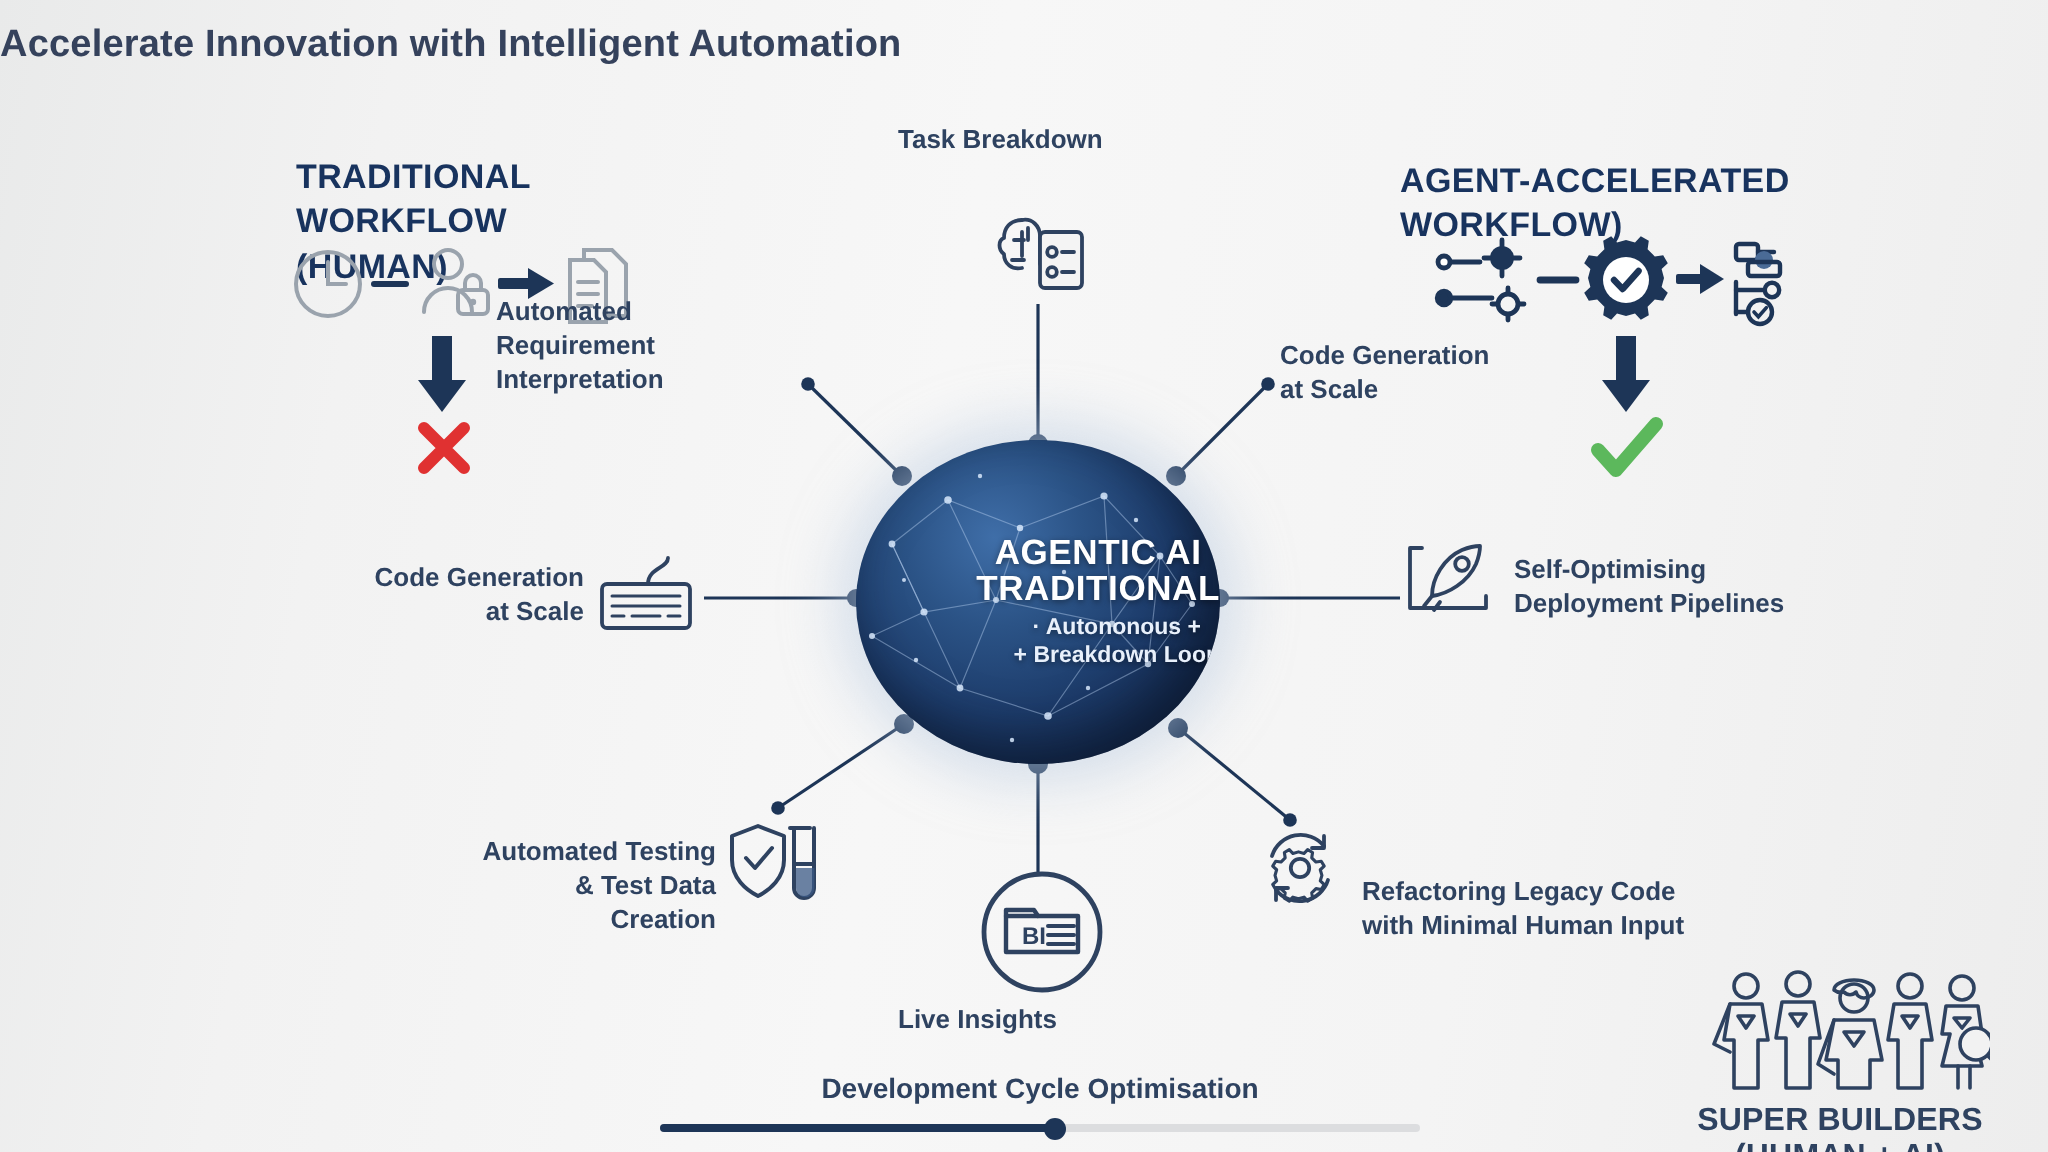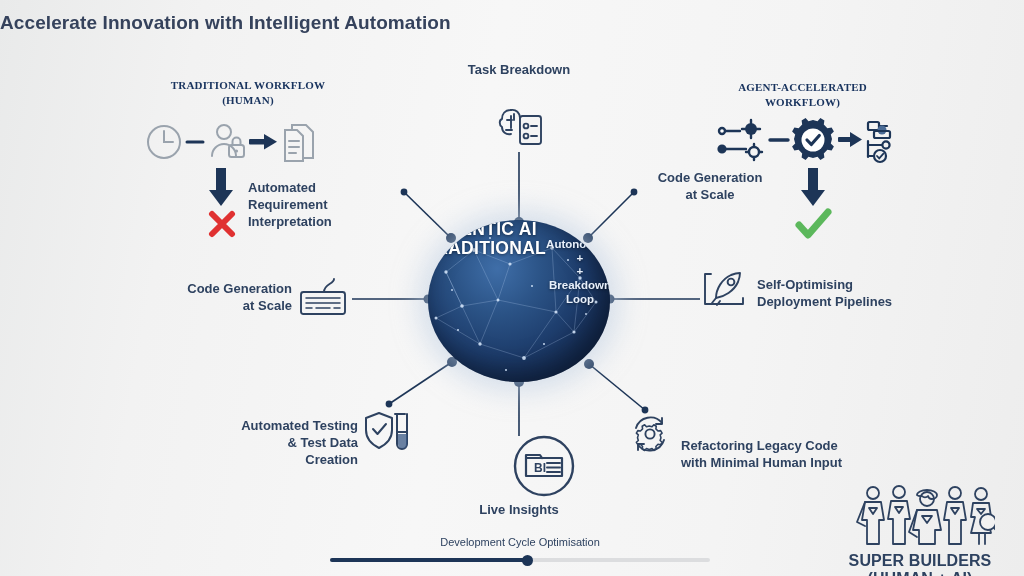--- a/index.html
+++ b/index.html
@@ -21,50 +21,49 @@
     left: 0; right: 0; top: 12px;
     text-align: left;
     font-size: 19px;
     font-weight: 700;
     color: #35425c;
     letter-spacing: .1px;
   }
 
   
   .sec-head {
-    text-align: center;
-    font-size: 11px;
+    text-align: left;
+    font-size: 17px;
     font-weight: 700;
     color: #18335e;
     line-height: 1.32;
     letter-spacing: .2px;
-    font-family: Liberation Serif, serif;
   }
 
   
   .label {
     font-size: 13px;
     font-weight: 700;
     color: #2e4260;
     line-height: 1.3;
   }
   .label.right { text-align: right; }
-  .label.center { text-align: center; }
+  .label.center { text-align: left; }
 
   
   .core {
     left: 428px; top: 220px;
     width: 182px; height: 162px;
     border-radius: 50%;
     background:
       radial-gradient(circle at 38% 30%, #3f6ea8 0%, #2b5386 28%, #1d3c6b 55%, #14294d 80%, #101f3c 100%);
     box-shadow: 0 0 26px 10px rgba(190,205,225,.55), inset -8px -10px 26px rgba(8,16,32,.55);
     display: flex;
-    flex-direction: row;
-    align-items: flex-start;
+    flex-direction: column;
+    align-items: flex-end;
     justify-content: center;
     overflow: hidden;
   }
   .core .net { position: absolute; inset: 0; }
   .core-title {
     position: relative;
     color: #fff;
     font-weight: 700;
     font-size: 17.5px;
     line-height: 1.06;
@@ -86,22 +85,22 @@
   
   .connectors { position: absolute; inset: 0; pointer-events: none; }
 
   
   .bigarrow { width: 26px; height: 40px; }
 
   
   .slider-wrap { left: 330px; top: 536px; width: 380px; }
   .slider-label {
     text-align: center;
-    font-size: 11px;
-    font-weight: 400;
+    font-size: 14px;
+    font-weight: 700;
     color: #2e4260;
     margin-bottom: 10px;
   }
   .slider-track {
     position: relative;
     height: 4px;
     border-radius: 3px;
     background: #dcdddf;
   }
   .slider-fill {
@@ -215,21 +214,21 @@
       <path d="M8 0 h10 v22 h7 L13 38 L1 22 h7 Z" fill="#1d3557"></path>
     </svg>
   </div>
 
   <div class="abs" style="left:208px; top:210px;">
     <svg width="28" height="28" viewBox="0 0 28 28">
       <path d="M4 4 L24 24 M24 4 L4 24" stroke="#e03131" stroke-width="6" stroke-linecap="round"></path>
     </svg>
   </div>
 
-  <div class="abs" style="left:248px; top:180px; width:130px;">
+  <div class="abs" style="left:248px; top:148px; width:130px;">
     <div class="label">Automated</div>
     <div class="label">Requirement</div>
     <div class="label">Interpretation</div>
   </div>
 
   <div class="abs" style="left:700px; top:80px; width:205px;">
     <div class="sec-head">AGENT-ACCELERATED</div>
     <div class="sec-head">WORKFLOW)</div>
   </div>
 
@@ -378,21 +377,21 @@
         <path d="M22 13 l3.4 1 2.2 -2.4 3 1.8 -0.5 3.2 2.6 2.6 3.2 -0.5 1.8 3 -2.4 2.2 1 3.4 -1 3.4 2.4 2.2 -1.8 3 -3.2 -0.5 -2.6 2.6 0.5 3.2 -3 1.8 -2.2 -2.4 -3.4 1 -3.4 -1 -2.2 2.4 -3 -1.8 0.5 -3.2 -2.6 -2.6 -3.2 0.5 -1.8 -3 2.4 -2.2 -1 -3.4 1 -3.4 -2.4 -2.2 1.8 -3 3.2 0.5 2.6 -2.6 -0.5 -3.2 3 -1.8 2.2 2.4 Z" transform="translate(-0.5,0) scale(0.82) translate(4.5,4)"></path>
         <circle cx="22" cy="22" r="4.6"></circle>
       </g>
     </svg>
   </div>
   <div class="abs" style="left:681px; top:438px; width:230px;">
     <div class="label">Refactoring Legacy Code</div>
     <div class="label">with Minimal Human Input</div>
   </div>
 
-  <div class="abs" style="left:512px; top:434px;text-align:center;">
+  <div class="abs" style="left:489px; top:434px;text-align:center;">
     <svg width="64" height="64" viewBox="0 0 64 64">
       <circle cx="32" cy="32" r="29" fill="none" stroke="#2e4260" stroke-width="2.4"></circle>
       <g stroke="#2e4260" stroke-width="2.2" fill="none" stroke-linecap="round" stroke-linejoin="round">
         <path d="M14 24 h36 v18 h-36 Z"></path>
         <path d="M14 24 v-3 h14 l2 3"></path>
       </g>
       <text x="22" y="38" font-family="Liberation Sans, sans-serif" font-size="12" font-weight="700" fill="#2e4260">BI</text>
       <g stroke="#2e4260" stroke-width="2" stroke-linecap="round">
         <line x1="35" y1="29" x2="48" y2="29"></line>
         <line x1="35" y1="33.5" x2="48" y2="33.5"></line>

